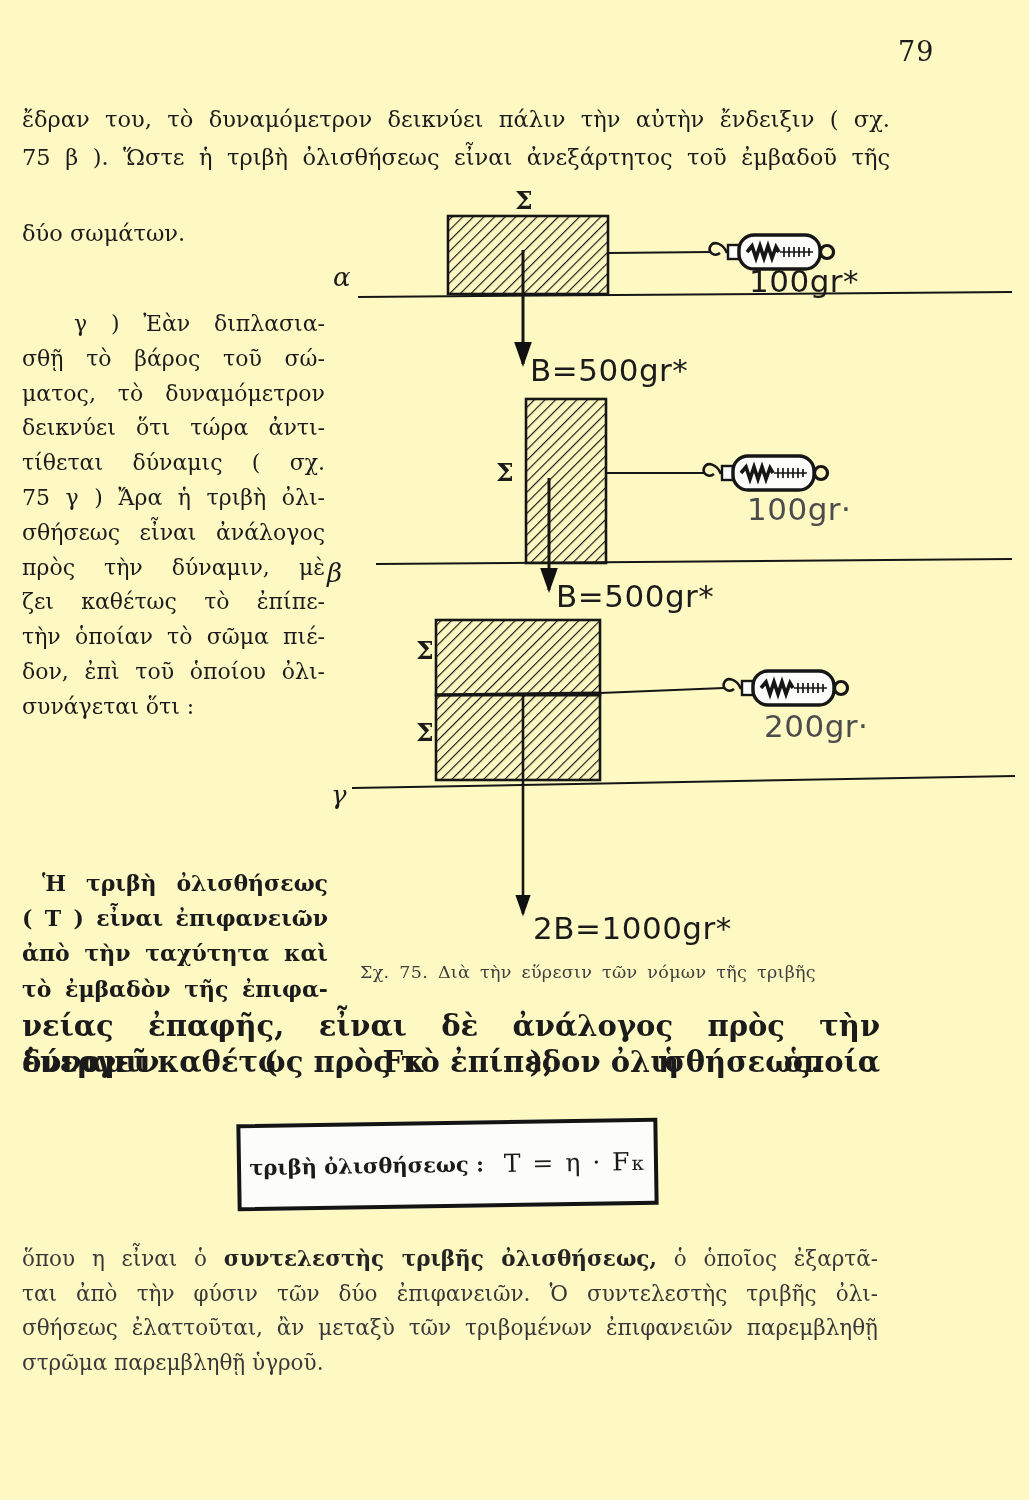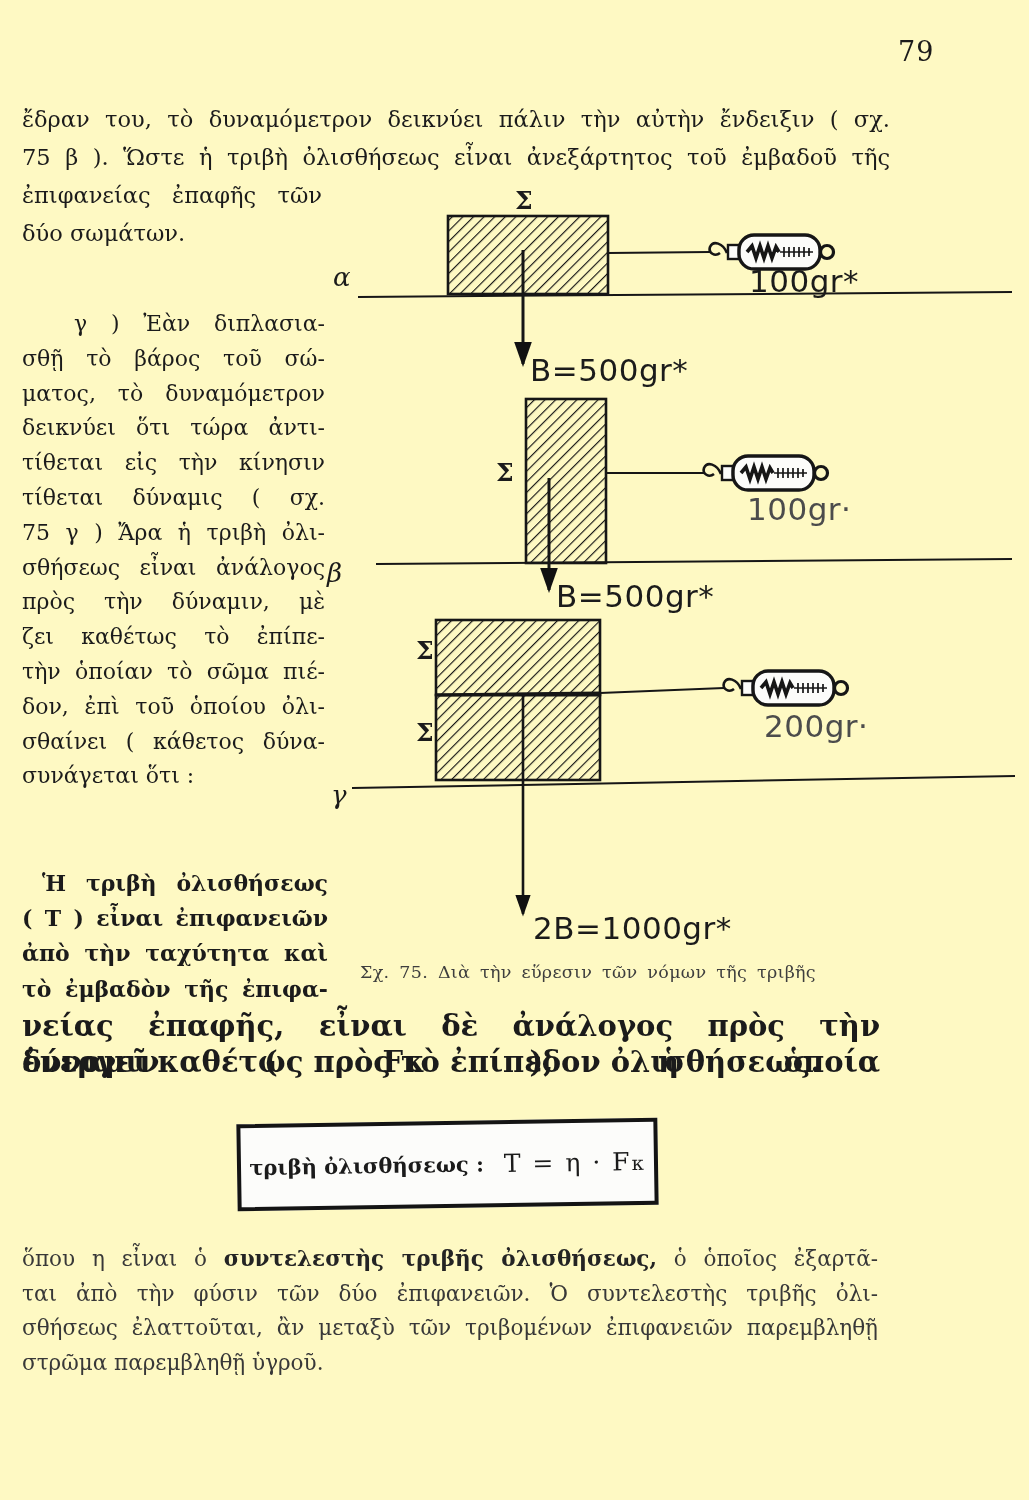--- a/index.html
+++ b/index.html
@@ -28,37 +28,34 @@
 </style>
 </head>
 <body>
 
 <div class="page">
 
   <div class="abs pageno" style="left:898px;top:36px;">79</div>
 
   <div class="abs main j" style="left:22px;top:100px;width:868px;">ἔδραν του, τὸ δυναμόμετρον δεικνύει πάλιν τὴν αὐτὴν ἔνδειξιν ( σχ.</div>
   <div class="abs main j" style="left:22px;top:138px;width:868px;">75 β ). Ὥστε ἡ τριβὴ ὀλισθήσεως εἶναι ἀνεξάρτητος τοῦ ἐμβαδοῦ τῆς</div>
-  <div class="abs main j" style="left:22px;top:176px;width:300px;">ἐπιφανείας ἐπαφῆς τῶν</div>
   <div class="abs main" style="left:22px;top:214px;width:300px;">δύο σωμάτων.</div>
 
   <div class="abs colp" style="left:22px;top:307px;width:303px;">
     <div class="j" style="padding-left:52px;">γ ) Ἐὰν διπλασια-</div>
     <div class="j">σθῇ τὸ βάρος τοῦ σώ-</div>
     <div class="j">ματος, τὸ δυναμόμετρον</div>
     <div class="j">δεικνύει ὅτι τώρα ἀντι-</div>
-    <div class="j">τίθεται εἰς τὴν κίνησιν</div>
     <div class="j">τίθεται δύναμις ( σχ.</div>
     <div class="j">75 γ ) Ἄρα ἡ τριβὴ ὀλι-</div>
     <div class="j">σθήσεως εἶναι ἀνάλογος</div>
     <div class="j">πρὸς τὴν δύναμιν, μὲ</div>
     <div class="j">ζει καθέτως τὸ ἐπίπε-</div>
     <div class="j">τὴν ὁποίαν τὸ σῶμα πιέ-</div>
     <div class="j">δον, ἐπὶ τοῦ ὁποίου ὀλι-</div>
-    <div class="j">σθαίνει ( κάθετος δύνα-</div>
     <div>συνάγεται ὅτι :</div>
   </div>
 
   <div class="abs colb" style="left:22px;top:866px;width:306px;">
     <div class="j" style="padding-left:20px;">Ἡ τριβὴ ὀλισθήσεως</div>
     <div class="j">( Τ ) εἶναι ἐπιφανειῶν</div>
     <div class="j">ἀπὸ τὴν ταχύτητα καὶ</div>
     <div class="j">τὸ ἐμβαδὸν τῆς ἐπιφα-</div>
   </div>
 

